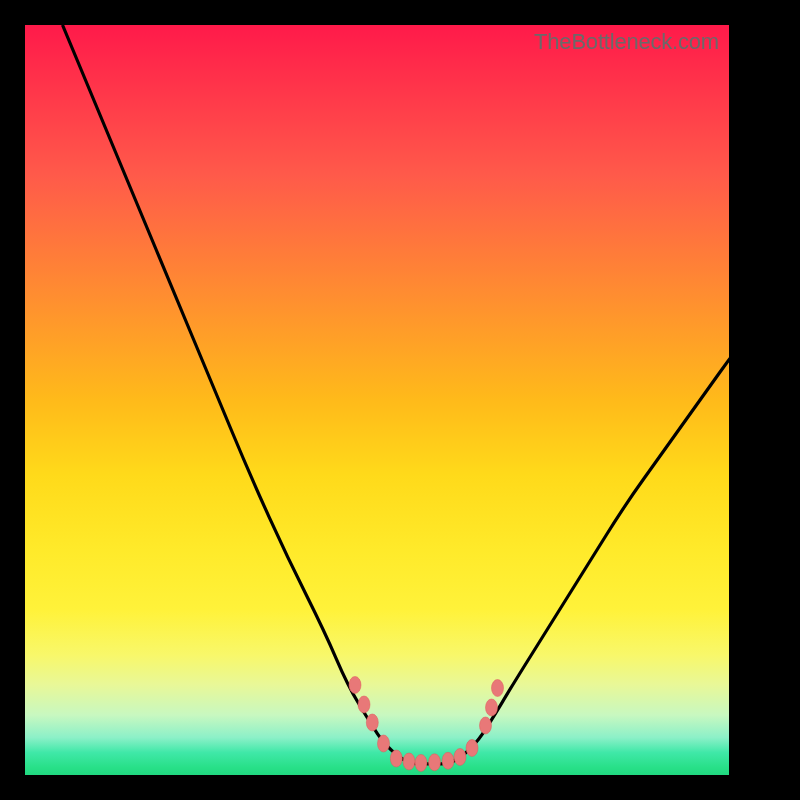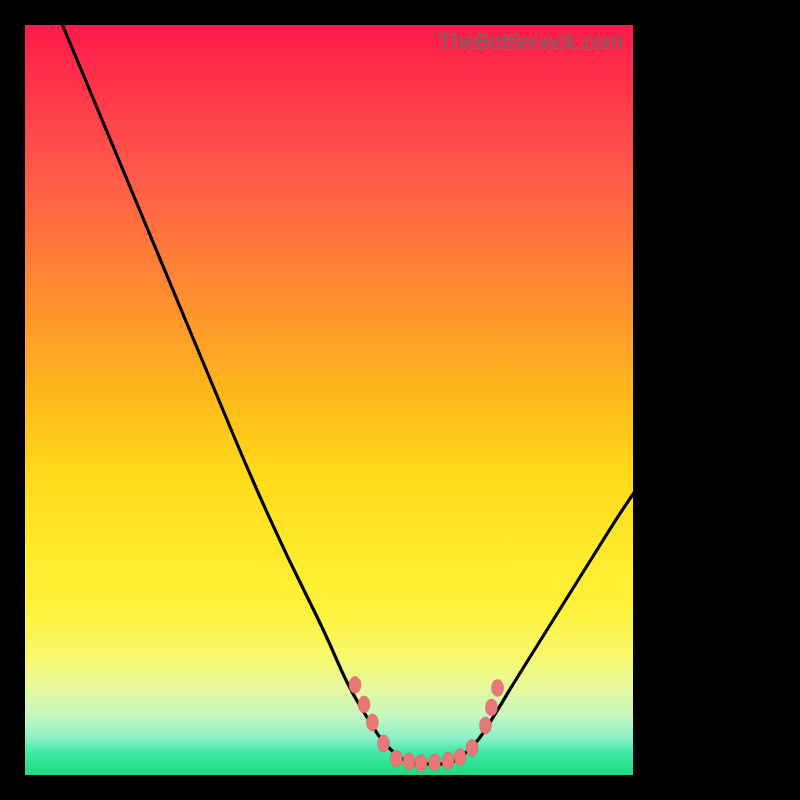--- a/index.html
+++ b/index.html
@@ -7,21 +7,21 @@
   .frame {
     position: relative;
     width: 800px;
     height: 800px;
     background: #000;
   }
   .plot-area {
     position: absolute;
     left: 25px;
     top: 25px;
-    width: 608px;
+    width: 704px;
     height: 750px;
     background: linear-gradient(to bottom,
       #ff1a4a 0%,
       #ff3a4a 10%,
       #ff5a4a 20%,
       #ff7a3a 30%,
       #ff9a2a 40%,
       #ffba1a 50%,
       #ffda1a 60%,
       #ffea2a 70%,

